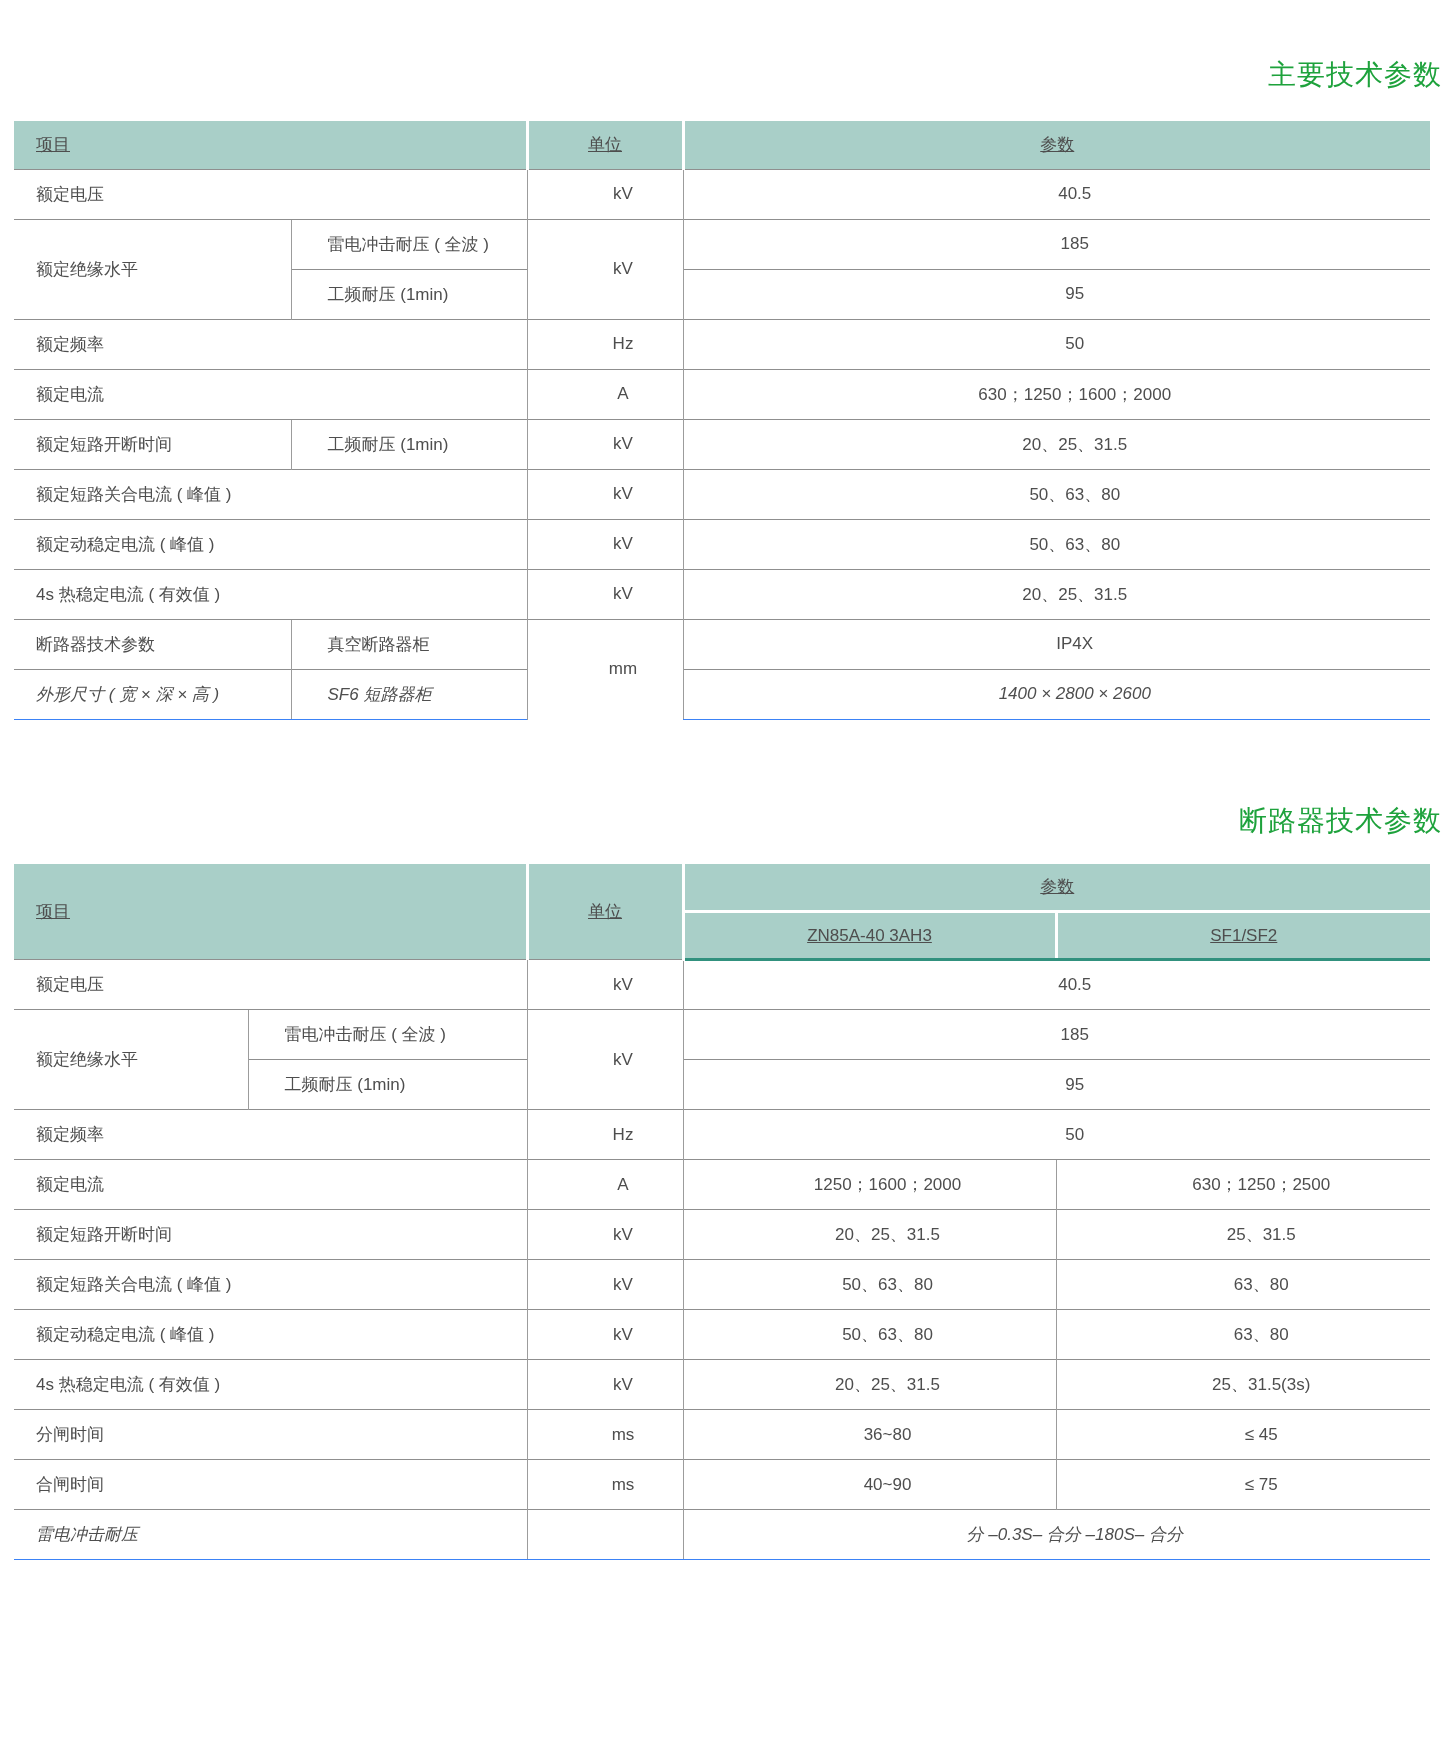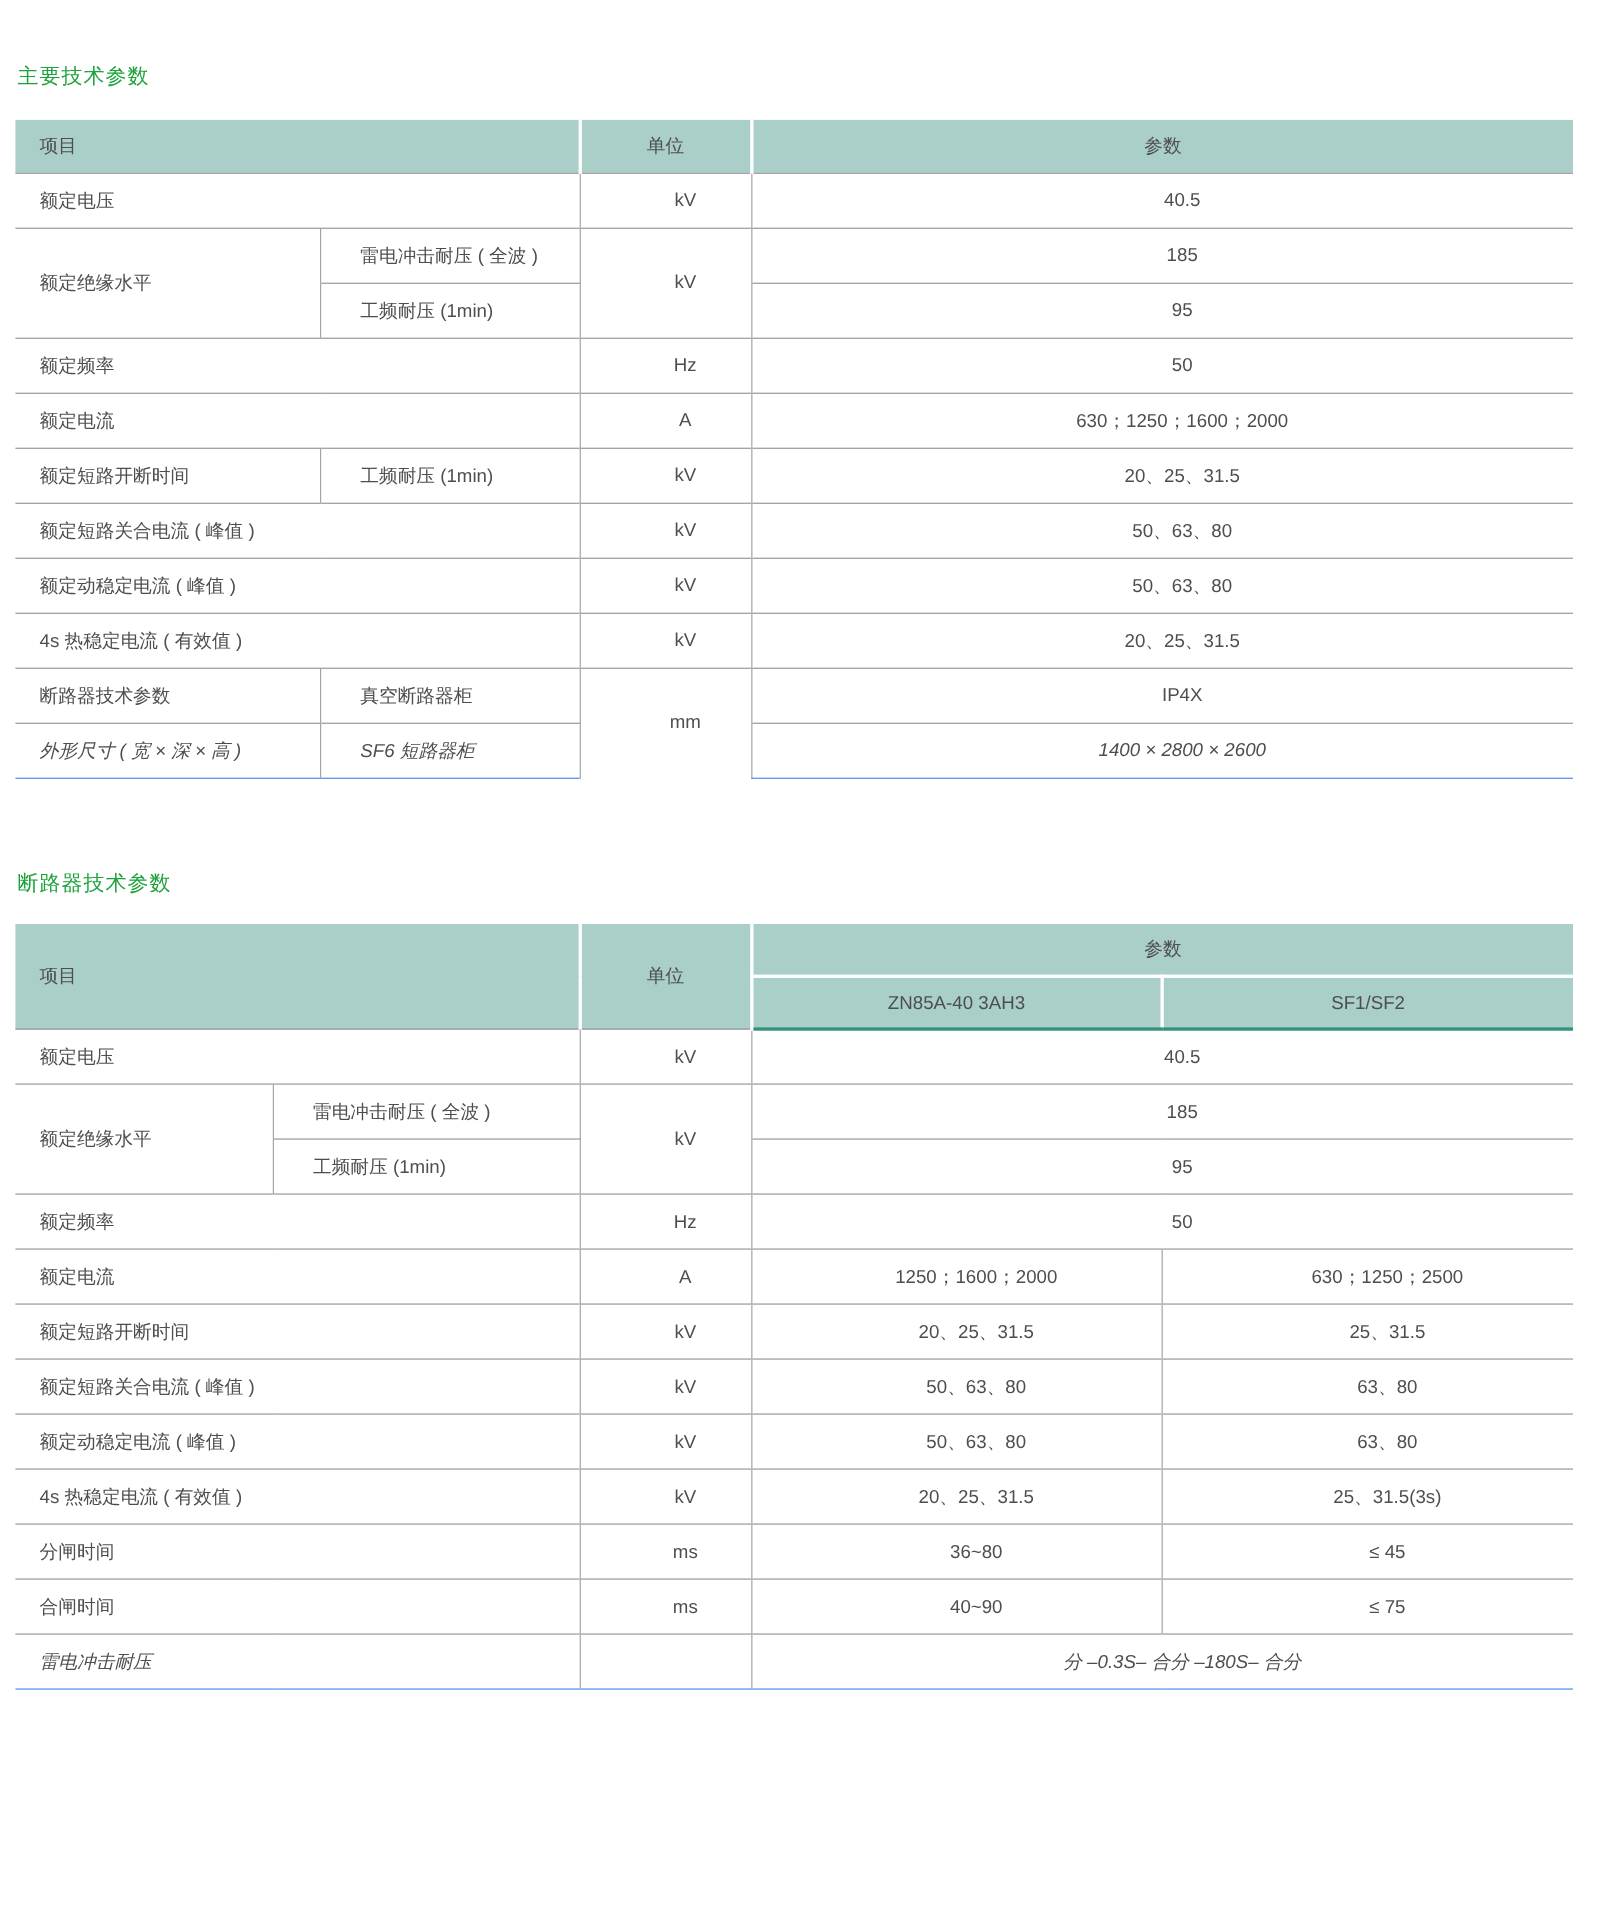--- a/index.html
+++ b/index.html
@@ -5,38 +5,39 @@
   * { margin:0; padding:0; box-sizing:border-box; }
   html,body { background:#ffffff; }
   body {
     width:1456px; height:1741px;
     font-family:"Liberation Sans","DejaVu Sans",sans-serif;
     color:#4e4e4e;
   }
   .content { padding:56px 14px 0 14px; }
 
   .section-title {
-    font-size:19px;
+    font-size:28px;
     font-weight:normal;
     color:#1ea23c;
     letter-spacing:1px;
     margin:0 0 0 2px;
+    text-align:right;
   }
   .t1-gap { height:27px; }
   .between-gap { height:82px; }
   .t2-gap { height:24px; }
 
   table {
     border-collapse:collapse;
     table-layout:fixed;
     width:1416px;
     font-size:17px;
     color:#4e4e4e;
   }
-  th { font-weight:normal; background:#a9cfc8; }
+  th { font-weight:normal; background:#a9cfc8;text-decoration:underline; }
   th, td { height:50px; vertical-align:middle; }
   th.h1 { height:48px; }
 
   .left  { text-align:left; padding-left:22px; }
   .ctr   { text-align:center; }
 
   
   .wsr { border-right:3px solid #ffffff; }
   .wsb { border-bottom:3px solid #ffffff; }
 

